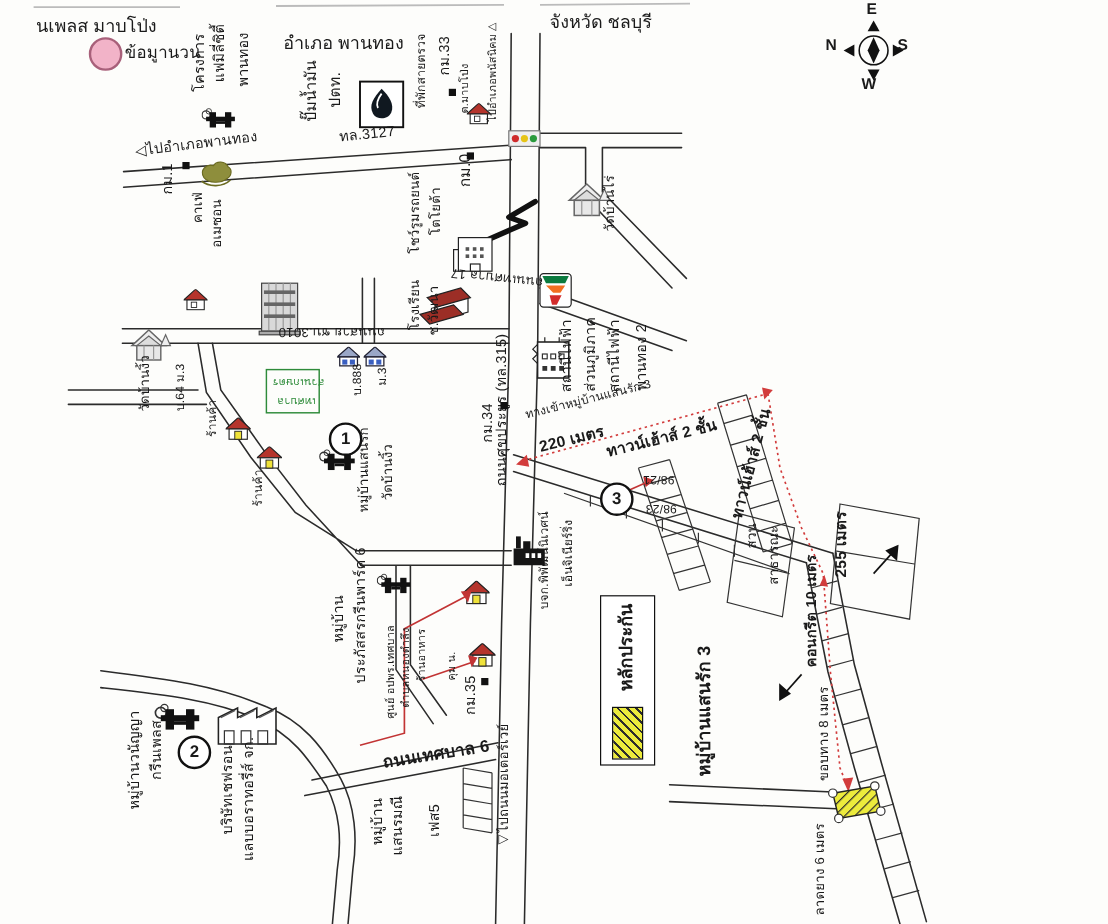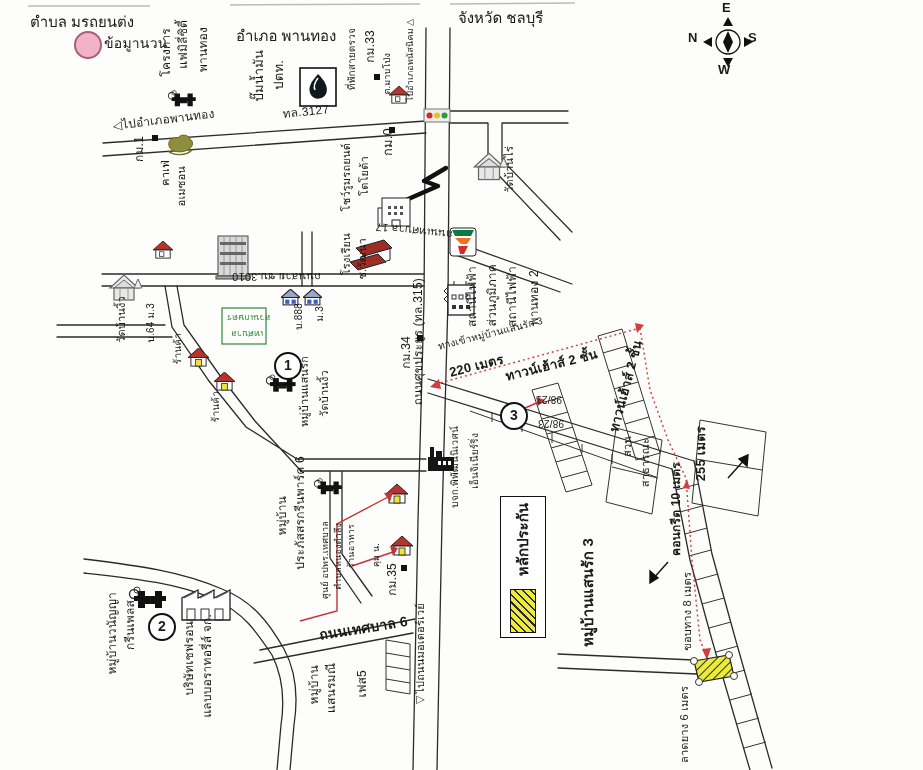--- a/index.html
+++ b/index.html
@@ -244,21 +244,21 @@
     <g transform="translate(700,10)">
       <circle cx="28" cy="32" r="12" fill="none" stroke="#111" stroke-width="1.3"></circle>
       <polygon points="28,21 33,32 28,43 23,32" fill="#111"></polygon>
       <polygon points="23,16 33,16 28,7" fill="#111"></polygon>
       <polygon points="12,27 12,37 3,32" fill="#111"></polygon>
       <polygon points="44,27 44,37 53,32" fill="#111"></polygon>
       <polygon points="23,48 33,48 28,57" fill="#111"></polygon>
     </g>
   </svg>
 
-  <div class="hdr" style="left:30px;top:10px">ตำบล มรถยนต่ง</div>
+  <div class="hdr" style="left:30px;top:10px">นเพลส มาบโป่ง</div>
   <div class="hdr" style="left:236px;top:24px">อำเภอ พานทอง</div>
   <div class="hdr" style="left:458px;top:6px">จังหวัด ชลบุรี</div>
 
   <div class="legend-circle"></div>
   <div class="lbl" style="left:104px;top:36px;font-size:14px">ข้อมูานวน</div>
 
   <div class="guarantee">
     <div class="txt">หลักประกัน</div>
     <div class="swatch"></div>
   </div>

